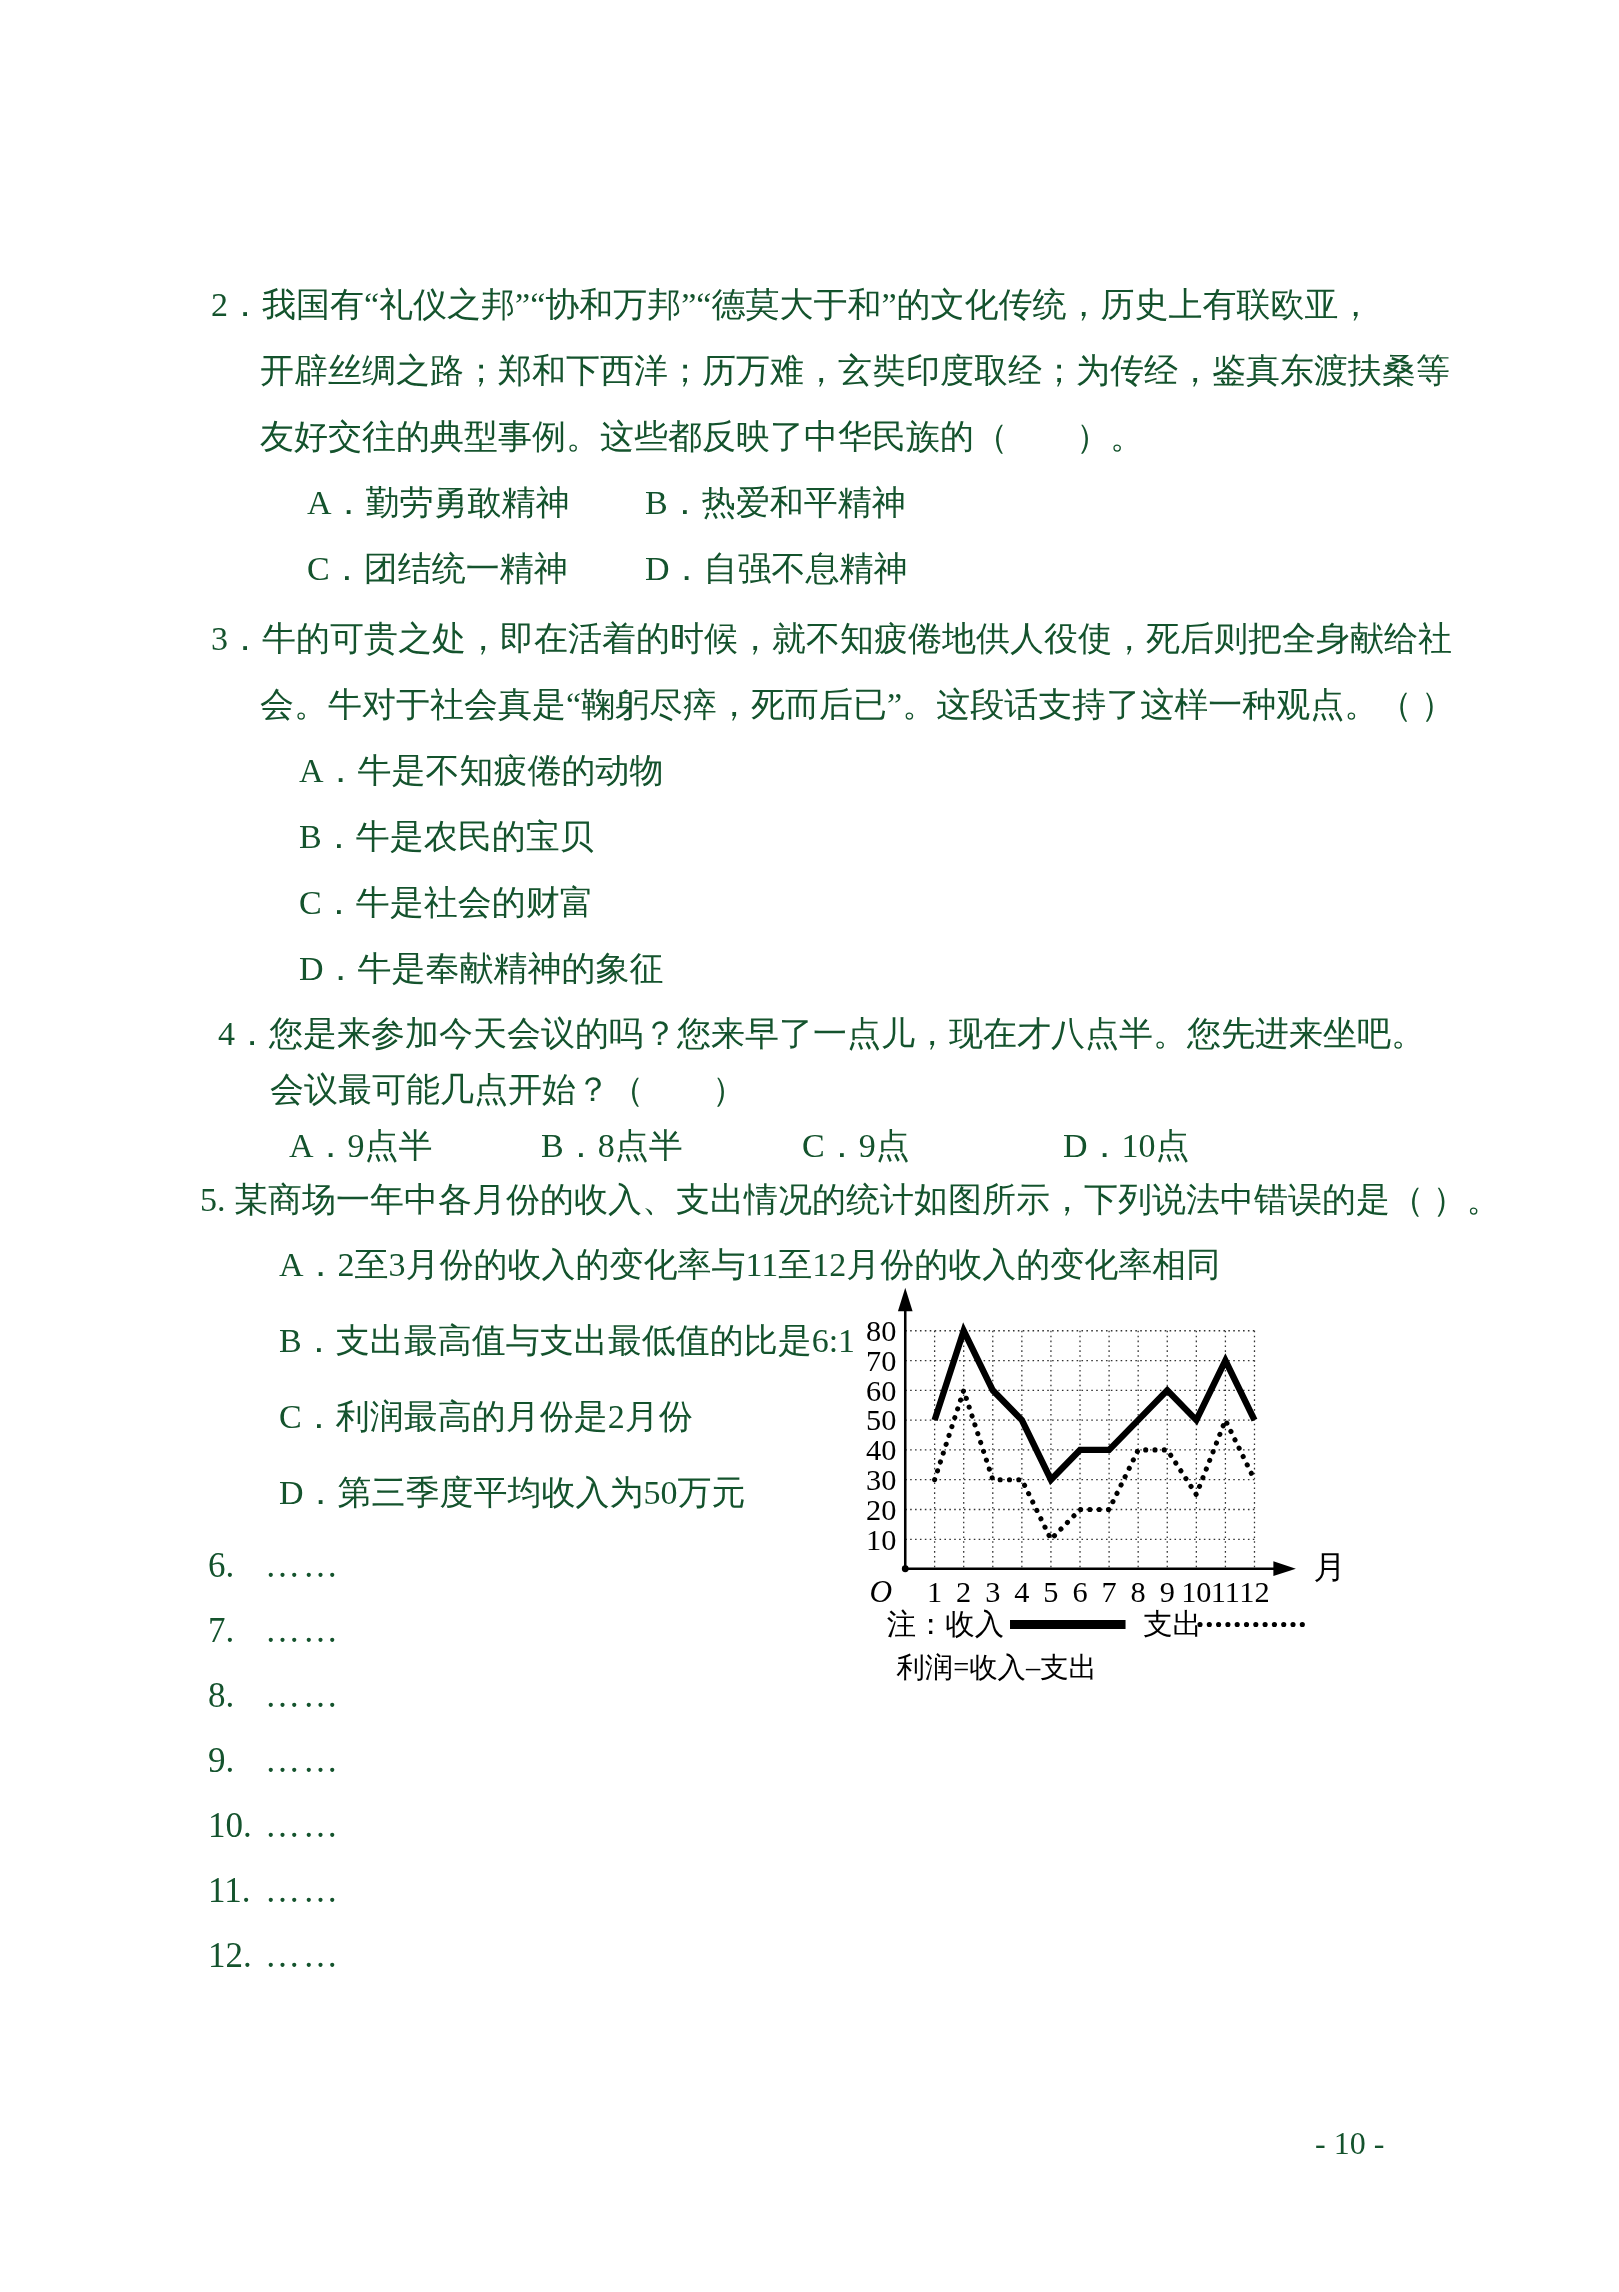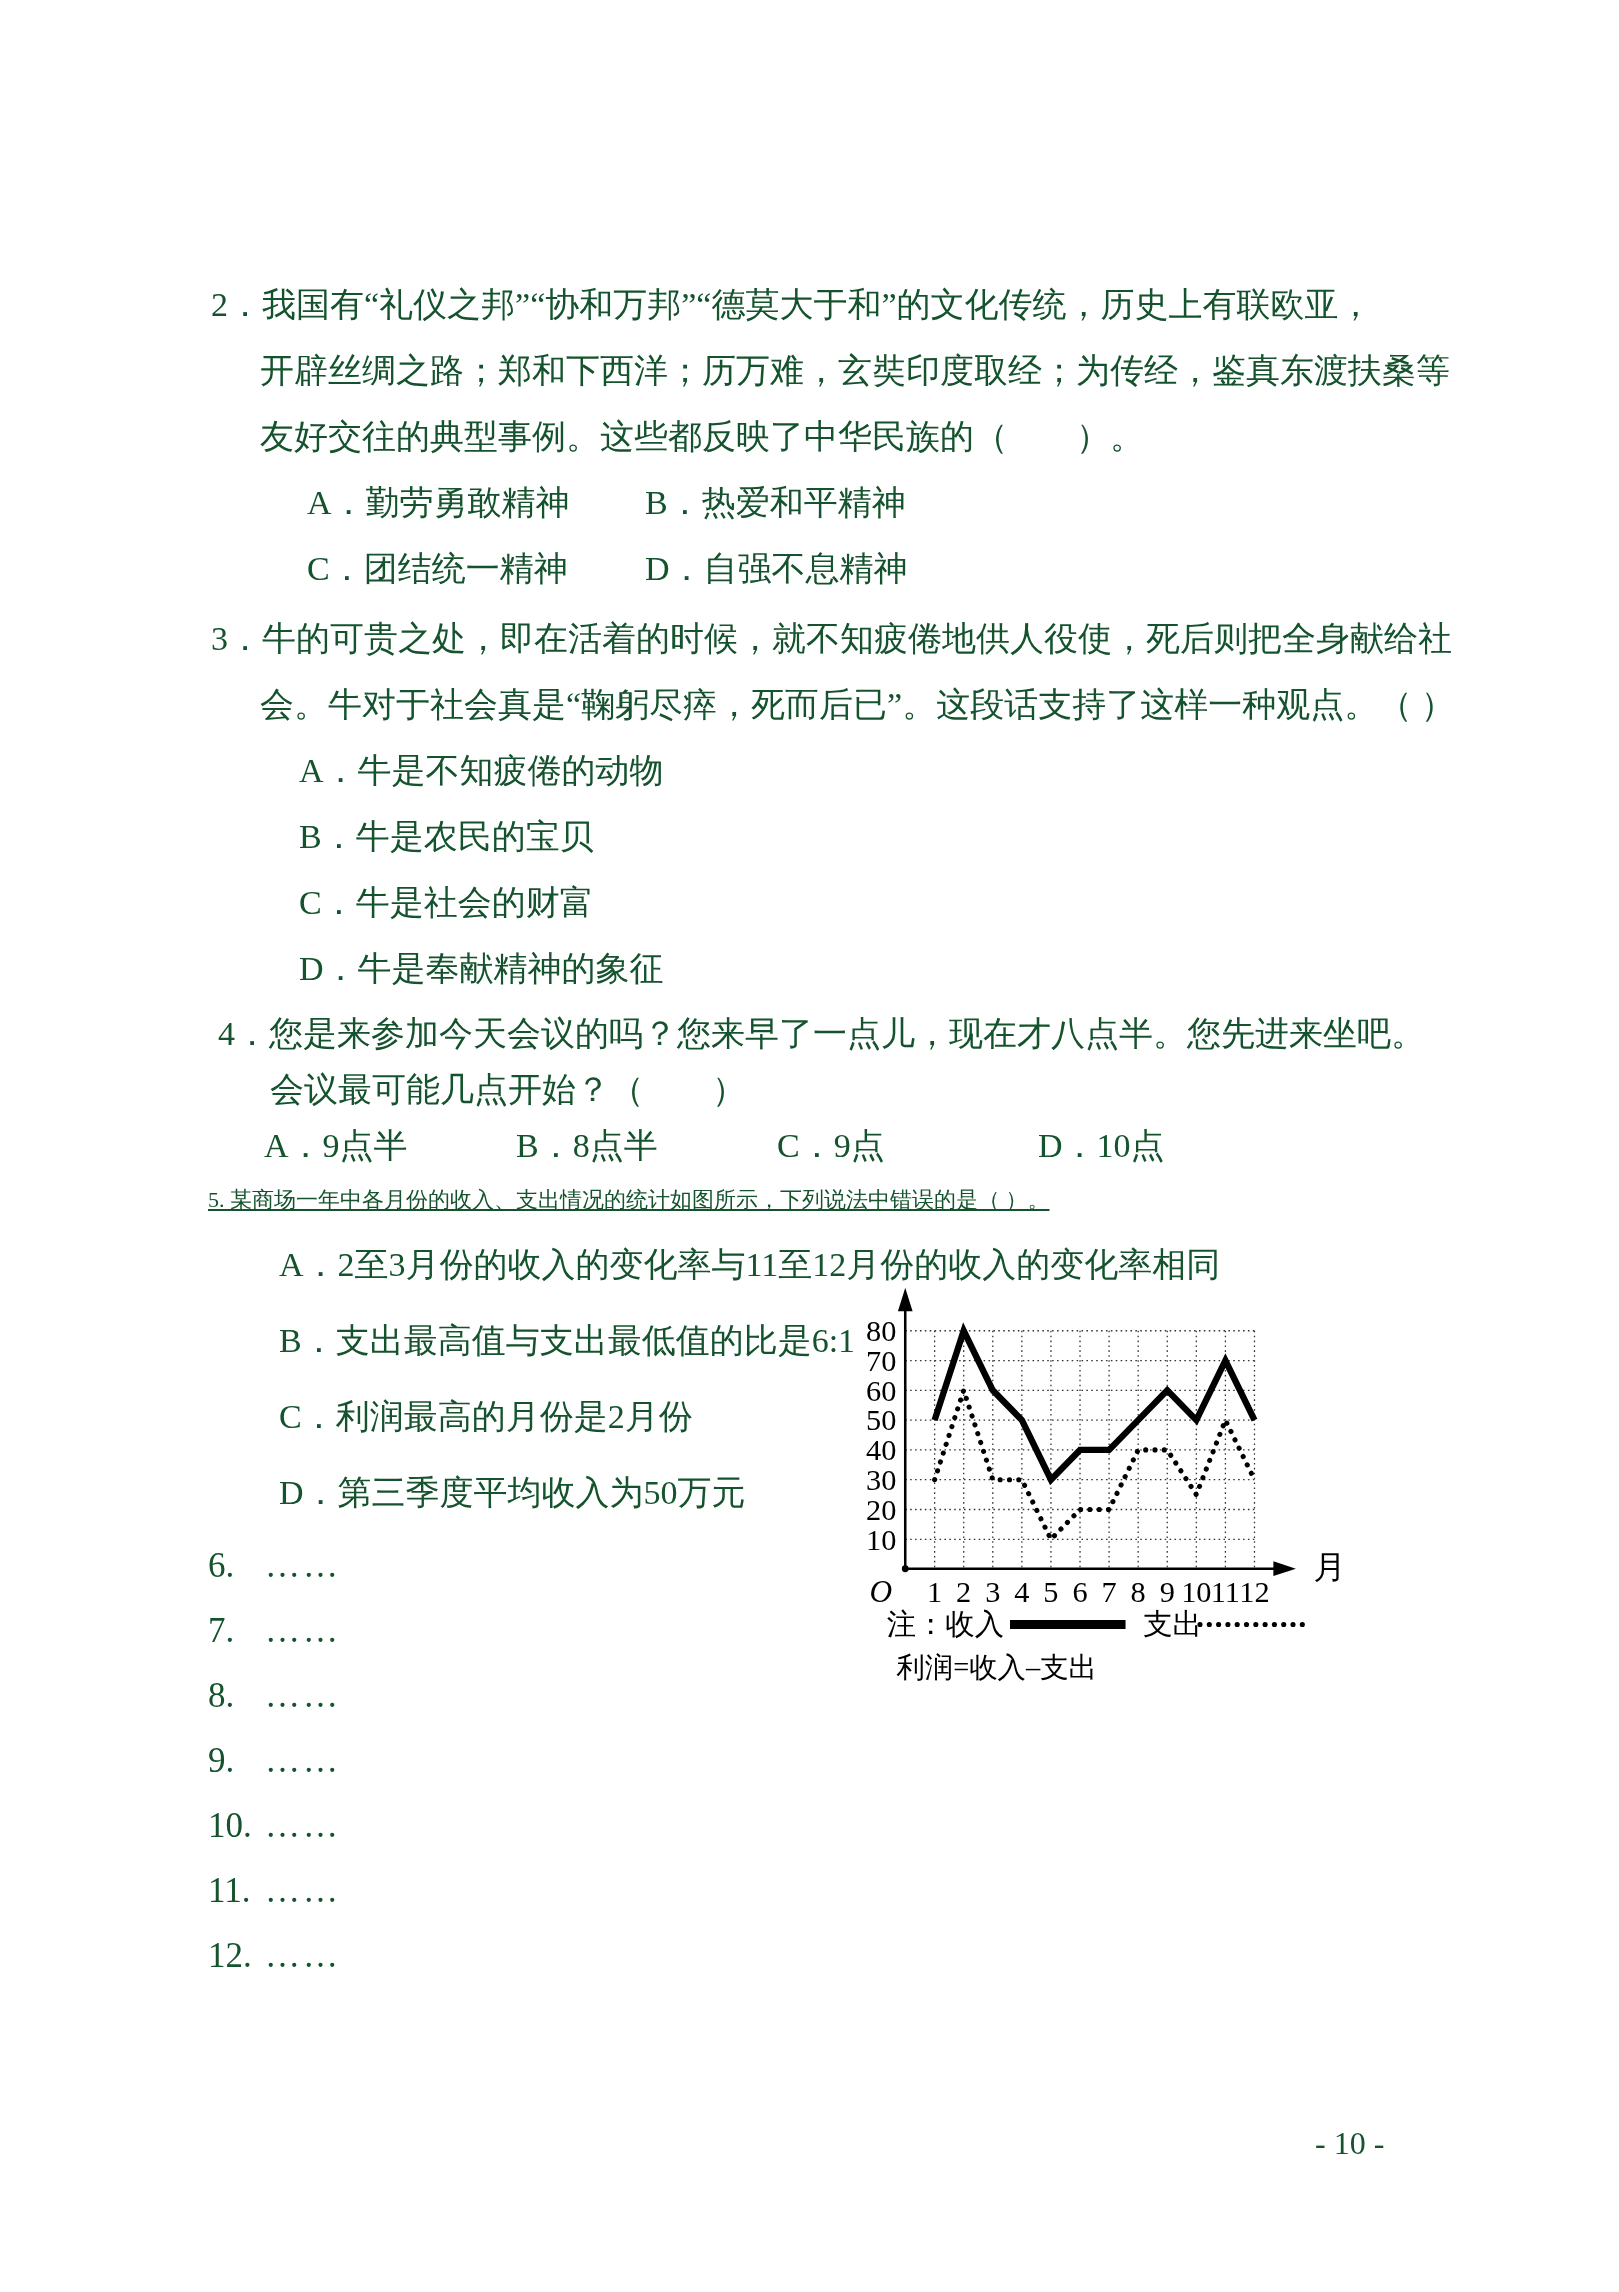--- a/index.html
+++ b/index.html
@@ -6,27 +6,27 @@
   .page{
     position:relative;width:1619px;height:2293px;background:#ffffff;
     font-family:"Liberation Serif","DejaVu Serif",serif;color:#14532d;
     overflow:hidden;
   }
   .blk{position:absolute;}
   .ln{white-space:nowrap;}
   #q2{left:211px;top:272px;font-size:34px;line-height:66px;width:1353px;}
   #q3{left:211px;top:606px;font-size:34px;line-height:66px;width:1353px;}
   #q4{left:218px;top:1006px;font-size:34px;line-height:56px;width:1353px;}
-  #q5-stem{left:208px;top:1172px;font-size:22px;line-height:55px;width:1372px;text-decoration:underline;}
+  #q5-stem{left:200px;top:1172px;font-size:34px;line-height:55px;width:1372px;}
   #q5-opts{left:279px;top:1227px;font-size:34px;line-height:76px;width:1078px;}
   .ind{margin-left:49px;}
   .ind2{margin-left:52px;}
   .opts-grid2{margin-left:96px;display:grid;grid-template-columns:338px auto;}
   .opt-line{margin-left:88px;}
-  .opts-row{margin-left:46px;display:flex;}
+  .opts-row{margin-left:71px;display:flex;}
   .opts-row span{white-space:nowrap;}
   .opts-row span:nth-child(1){width:252px;}
   .opts-row span:nth-child(2){width:261px;}
   .opts-row span:nth-child(3){width:261px;}
   #fill-items{left:208px;top:1533px;font-size:35px;}
   .fitem{height:65px;line-height:65px;white-space:nowrap;}
   .fnum{display:inline-block;min-width:57px;}
   .fdots{letter-spacing:2.9px;}
   #footer{left:1315px;top:2125px;font-size:32px;white-space:nowrap;}
   #chart{left:853px;top:1274px;width:549px;height:421px;}

